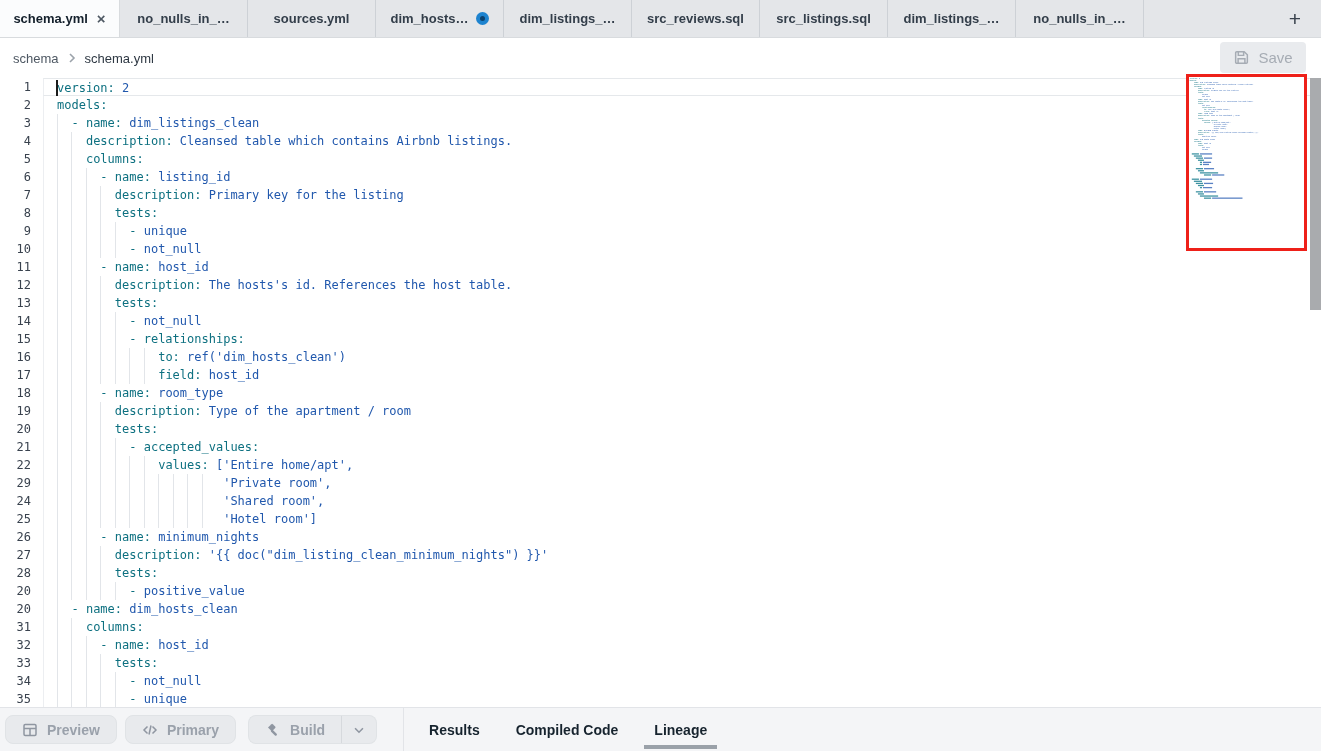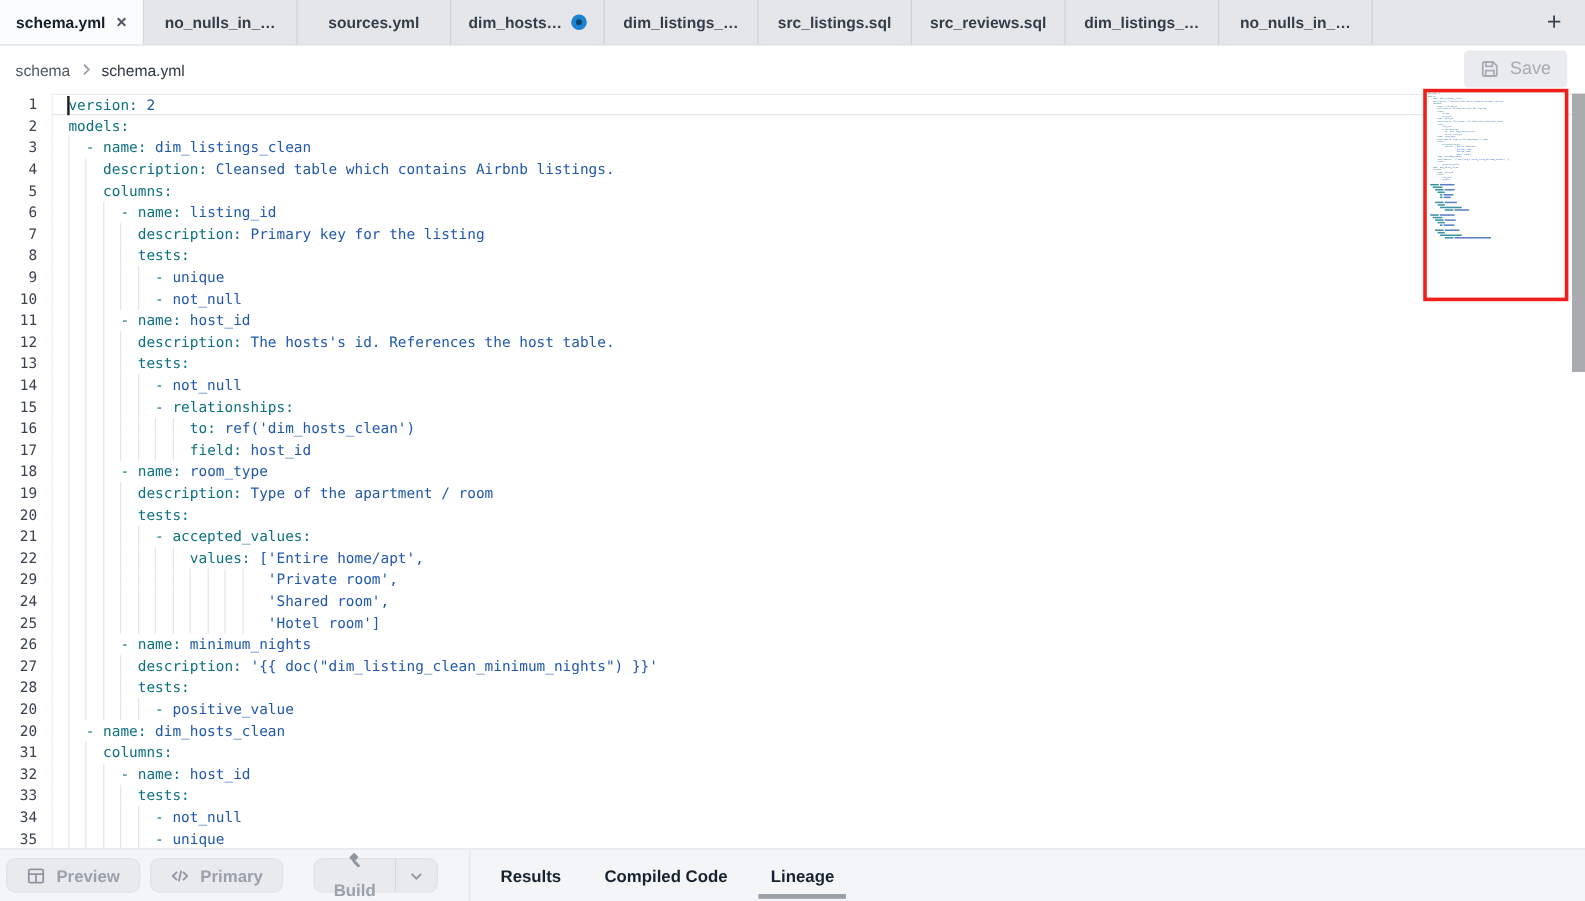--- a/index.html
+++ b/index.html
@@ -59,21 +59,21 @@
 
   
   .bottombar { flex:0 0 44px; background:#f4f5f7; border-top:1px solid #e2e4e8;
                display:flex; align-items:center; padding-left:5px; position:relative; }
   .bbtn { height:29px; background:#e8eaed; border:1px solid #e0e3e6; border-radius:8px;
           display:flex; align-items:center; justify-content:center; gap:9px;
           font-size:14px; font-weight:600; color:#9aa1ab; padding:0 16px;
           font-family:"Liberation Sans",sans-serif; }
   .bbtn + .bbtn { margin-left:8px; }
   .splitwrap { display:flex; margin-left:8px; height:29px; }
-  .splitwrap .main { border-radius:8px 0 0 8px; border-right:1px solid #d6d9dd; margin-left:17px;flex-direction:column; }
+  .splitwrap .main { border-radius:8px 0 0 8px; border-right:1px solid #d6d9dd; margin-left:4px; }
   .splitwrap .arrow { border-radius:0 8px 8px 0; border-left:none; padding:0 10px; margin-left:0; }
   .bicon { display:inline-flex; }
   .vsep { width:1px; align-self:stretch; background:#e2e4e8; margin-left:26px; }
   .ptabs { display:flex; align-items:stretch; height:100%; margin-left:23px; gap:32px; }
   .ptab { display:flex; align-items:center; font-size:14px; font-weight:600; color:#16232e;
           position:relative; padding:0 2px;justify-content:center; }
   .ptab .underline { position:absolute; left:-8px; right:-8px; bottom:2px; height:4px; background:#9aa1a9; }
 </style>
 </head>
 <body>
@@ -93,24 +93,24 @@
         <span>sources.yml</span>
       </div>
       <div class="tab">
         <span>dim_hosts…</span>
         <span class="dot"></span>
       </div>
       <div class="tab">
         <span>dim_listings_…</span>
       </div>
       <div class="tab">
+        <span>src_reviews.sql</span>
+      </div>
+      <div class="tab">
         <span>src_listings.sql</span>
-      </div>
-      <div class="tab">
-        <span>src_reviews.sql</span>
       </div>
       <div class="tab">
         <span>dim_listings_…</span>
       </div>
       <div class="tab">
         <span>no_nulls_in_…</span>
       </div>
       <div class="newtab">
       <span>+</span>
     </div>

